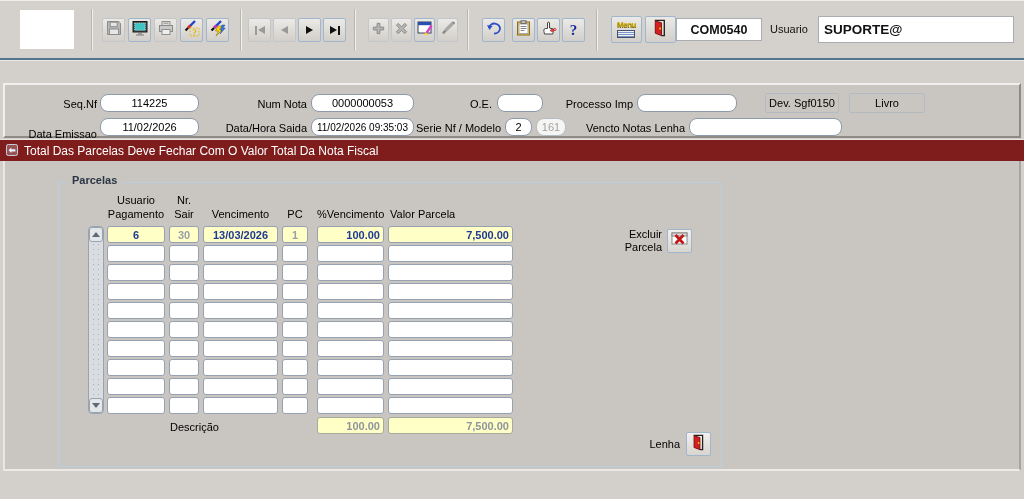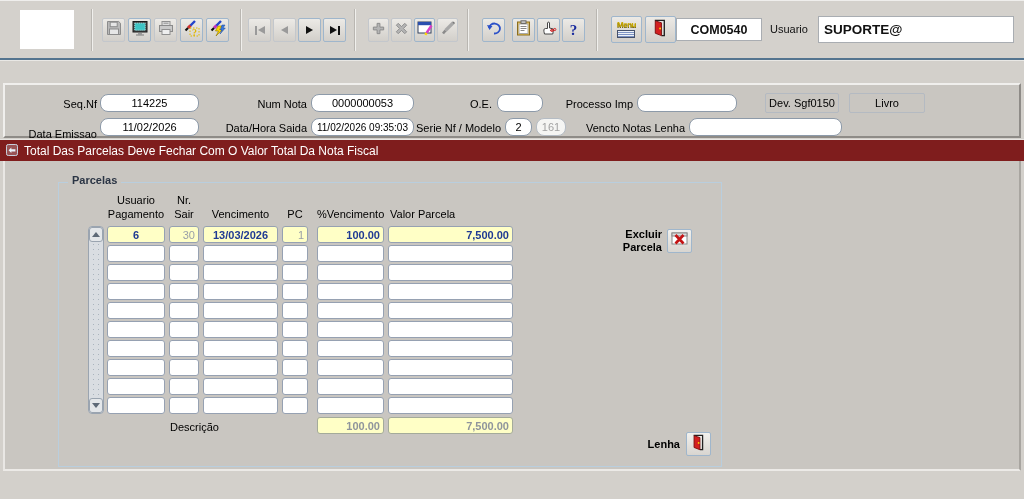--- a/index.html
+++ b/index.html
@@ -41,37 +41,37 @@
   .fld.dim{color:#a2a2a2;background:#f5f5f3;border-color:#b5bcc4;}
   .hbtn{position:absolute;height:20px;border:1px solid #b4bac2;border-radius:2px;background:transparent;font-size:11px;color:#000;display:flex;align-items:center;justify-content:center;cursor:pointer;font-family:"Liberation Sans",sans-serif;}
 
   
   .content{position:absolute;left:3px;top:161px;width:1018px;height:310px;background:#c9c6c1;border-left:2px solid #e9e7e4;border-right:2px solid #a8a5a0;border-bottom:2px solid #eceae7;}
   .panel{position:absolute;left:58px;top:182px;width:664px;height:285px;border:1px solid #b9cede;}
   .grouplbl{position:absolute;left:68px;top:174px;background:#c9c6c1;padding:0 4px;font-size:11px;font-weight:bold;color:#2b3545;}
   .colhdr{position:absolute;font-size:11px;color:#000;text-align:center;}
   .cell{position:absolute;height:17px;background:#fff;border:1px solid #96a1b2;border-radius:3px;font-size:11px;font-weight:bold;color:#1f3a93;display:flex;align-items:center;padding:0 3px;}
   .cell.yel{background:#ffffc6;}
-  .cell.dim{color:#9aa0a8;font-weight:normal;}
+  .cell.dim{color:#9aa0a8;font-weight:bold;justify-content:center;}
   .ta-c{justify-content:center;}
   .ta-r{justify-content:flex-end;}
   .c1{left:107px;width:58px;} .c2{left:169px;width:30px;} .c3{left:203px;width:75px;}
   .c4{left:282px;width:26px;} .c5{left:317px;width:67px;} .c6{left:388px;width:125px;}
 
   
   .vsb{position:absolute;left:88px;top:226px;width:16px;height:188px;border:1px solid #9aa4b0;border-radius:4px;background:#d9dde2;background-image:radial-gradient(#aab4be 0.8px,transparent 0.9px);background-size:5px 5px;background-position:2px 40px;}
   .sb-btn{position:absolute;left:0;width:14px;height:15px;background:#e4e7ea;border:1px solid #9aa4b0;border-radius:3px;display:flex;align-items:center;justify-content:center;cursor:pointer;}
   .sb-up{top:0;} .sb-dn{bottom:0;}
   .sb-tri-up{width:0;height:0;border-left:4px solid transparent;border-right:4px solid transparent;border-bottom:5px solid #5e6a78;}
   .sb-tri-dn{width:0;height:0;border-left:4px solid transparent;border-right:4px solid transparent;border-top:5px solid #5e6a78;}
 
   
   .tot{position:absolute;height:17px;background:#ffffc6;border:1px solid #a4ab9a;border-radius:3px;font-size:11px;font-weight:bold;color:#8f959c;display:flex;align-items:center;justify-content:flex-end;padding:0 3px;}
   .descfld{position:absolute;left:95px;top:440px;width:381px;height:15px;background:#ffffc6;border:1px solid #a6ad9b;border-radius:2px;font-size:11px;font-weight:bold;color:#989c6e;display:flex;align-items:center;padding:0 3px;}
-  .sidelbl{position:absolute;font-size:11px;color:#000;text-align:right;line-height:13px;font-weight:bold;}
+  .sidelbl{position:absolute;font-size:11px;color:#000;text-align:right;line-height:13px;}
   .sqbtn{position:absolute;width:25px;height:24px;border:1px solid #9fb6cc;border-radius:2px;background:linear-gradient(#f2f1ee,#d8d5d0);display:flex;align-items:center;justify-content:center;cursor:pointer;}
 </style>
 </head>
 <body>
 
 <div id="screen">
 
   <div class="toolbar">
     <div class="whitebox"></div>
     <div class="tsep" style="left:91px"></div>

